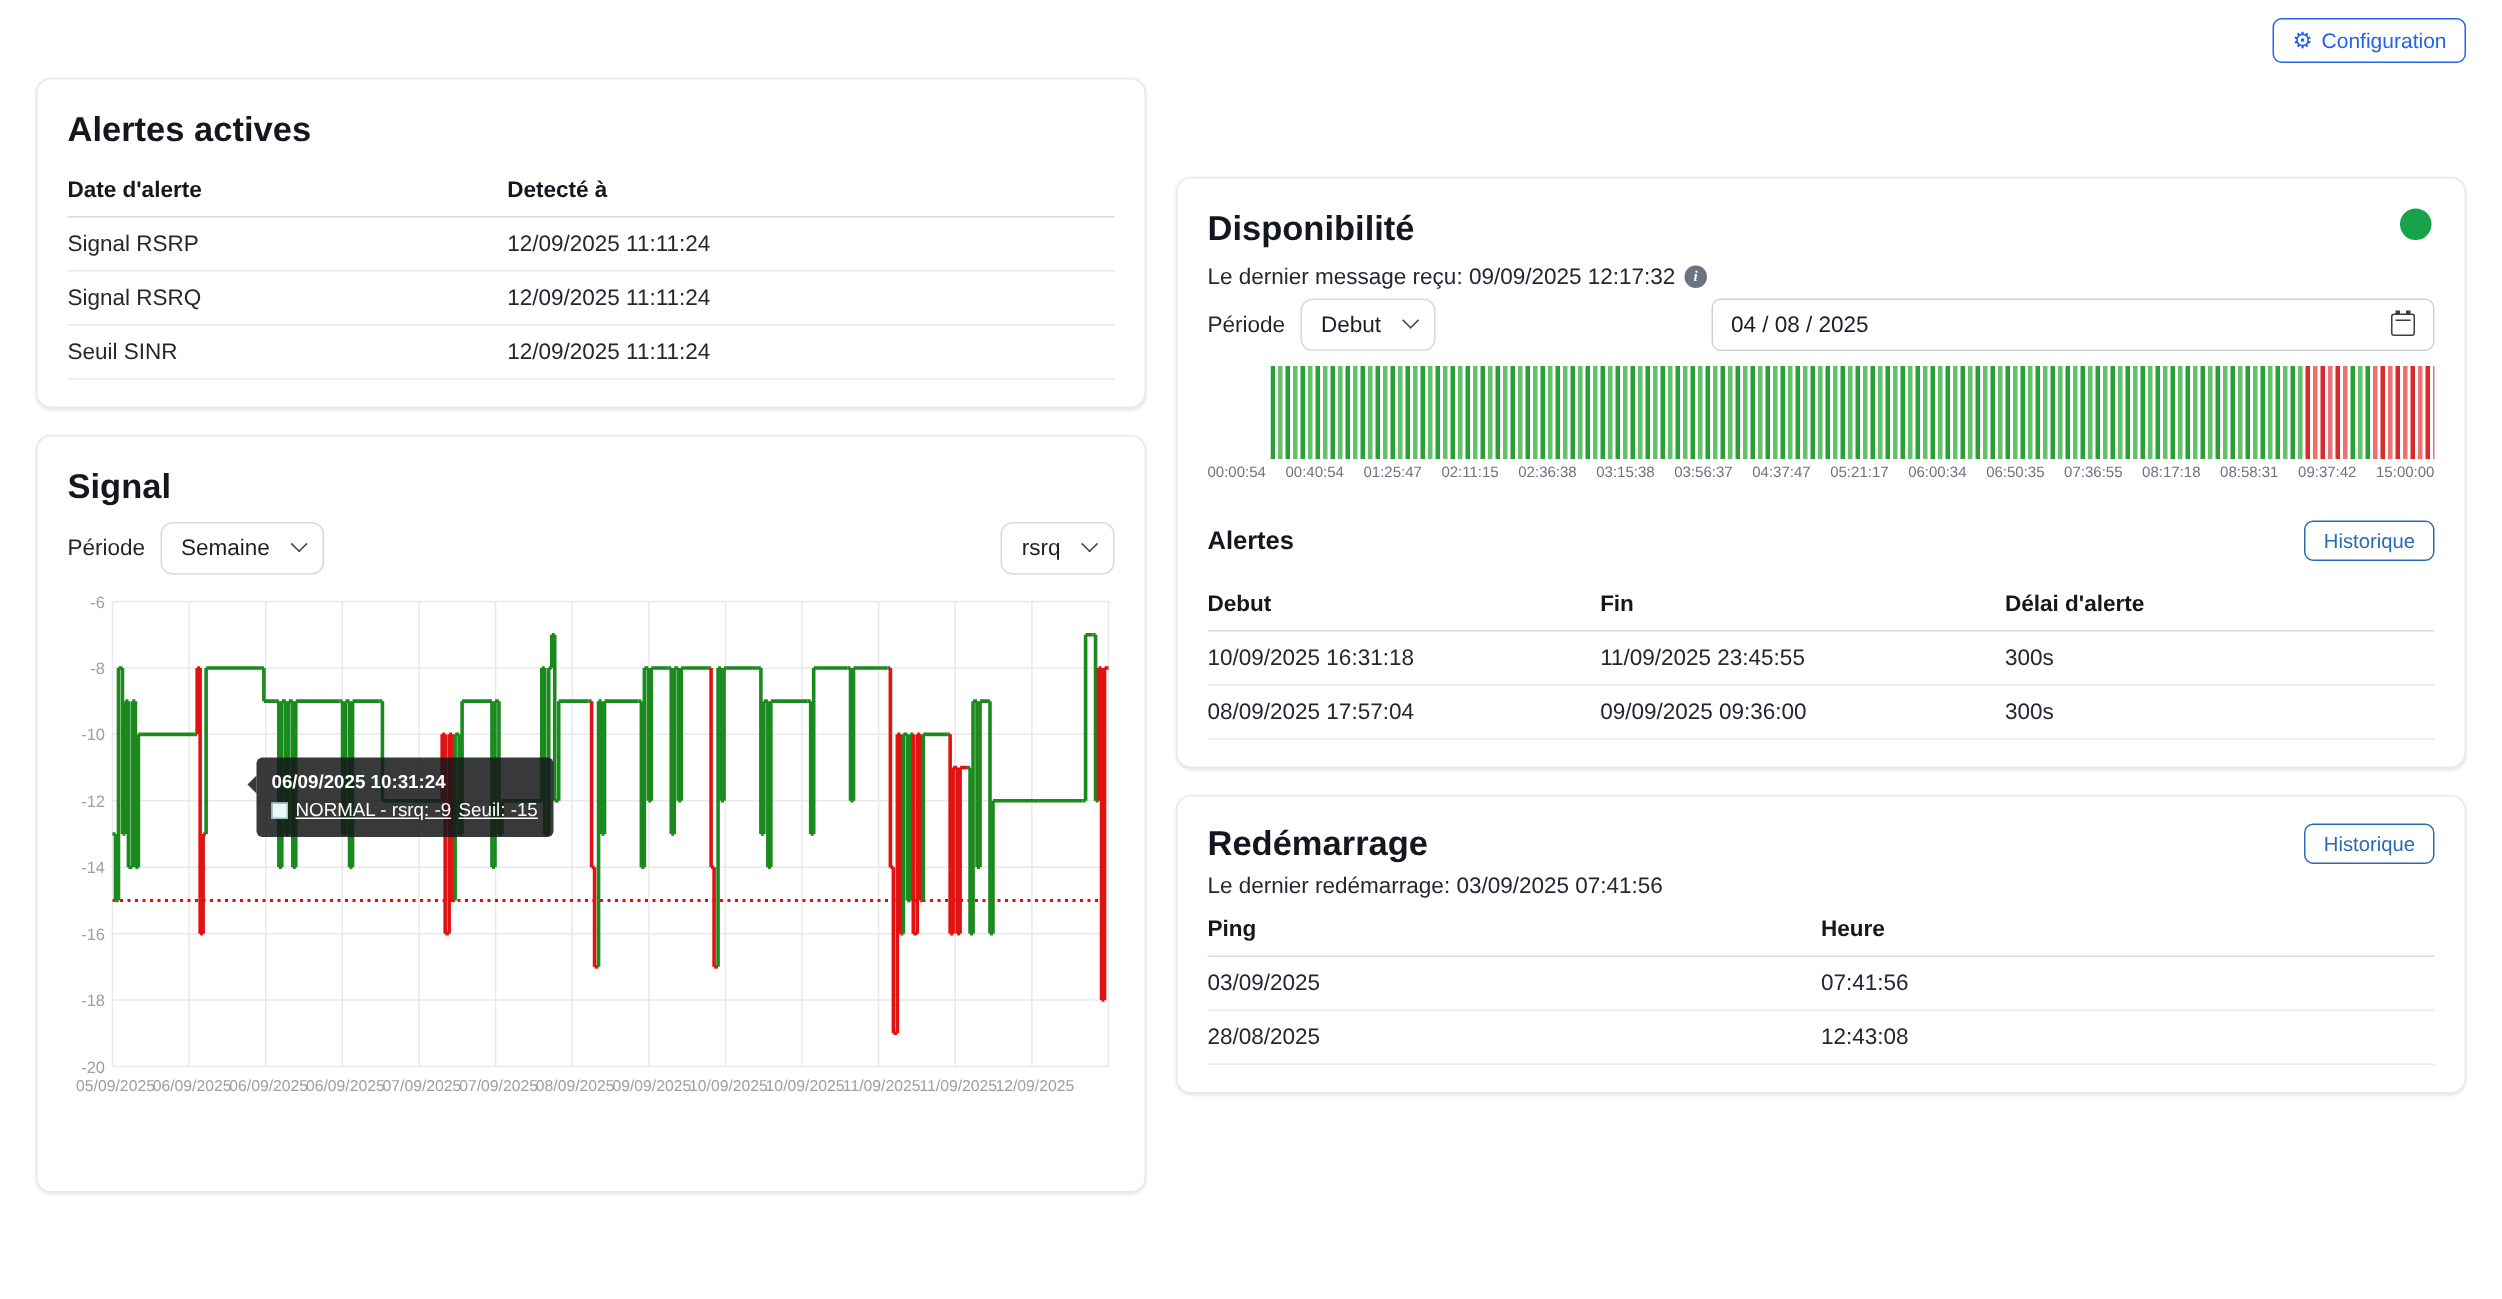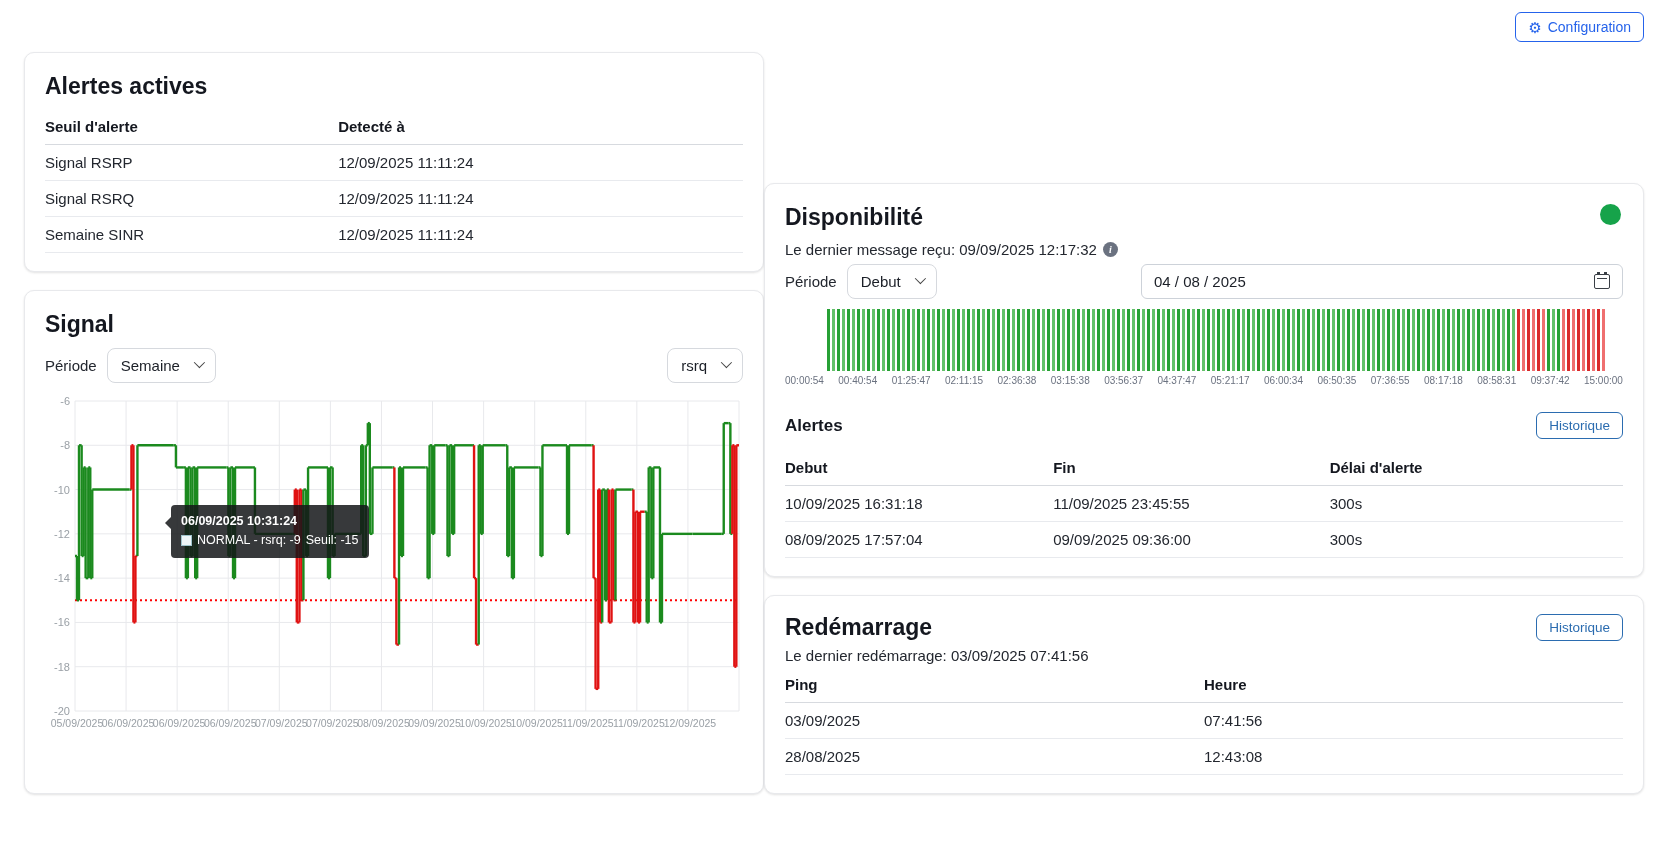--- a/index.html
+++ b/index.html
@@ -11,21 +11,21 @@
   .topbar { display:flex; justify-content:flex-end; margin-bottom:10px; }
   .btn-outline {
     display:inline-flex; align-items:center; gap:6px;
     border:1px solid #2563eb; color:#2563eb; background:#fff;
     border-radius:6px; padding:6px 12px; font-size:14px; cursor:pointer;
   }
   .btn-outline .gear { font-size:15px; line-height:1; }
   .btn-sm { padding:5px 12px; font-size:13.5px; border-color:#2b6cb0; color:#2b6cb0; }
 
   
-  .main { display:flex; align-items:flex-end; }
+  .main { display:flex; gap:20px; align-items:center; }
   .col-left { width:740px; flex:none; }
   .col-right { flex:1; min-width:0; }
 
   .card {
     background:#fff; border:1px solid #e8e9ec; border-radius:10px;
     box-shadow:0 1px 3px rgba(0,0,0,.07), 0 1px 2px rgba(0,0,0,.05);
     padding:18px 20px; position:relative;
   }
   .card + .card { margin-top:18px; }
   .card-title { font-size:23px; font-weight:700; color:#14171f; margin:2px 0 10px 0; }
@@ -72,21 +72,21 @@
   .row-between { display:flex; align-items:center; justify-content:space-between; }
 
   
   .chart-wrap { position:relative; margin-top:8px; }
   .tooltip {
     position:absolute; left:126px; top:112px; background:rgba(20,22,25,0.85); color:#fff;
     border-radius:4px; padding:7px 10px 8px 10px; font-size:12.5px; line-height:1.5; white-space:nowrap; z-index:5;
   }
   .tooltip:before { content:""; position:absolute; left:-6px; top:12px; border:6px solid transparent; border-right-color:rgba(20,22,25,0.85); border-left:none; }
   .tooltip .tt-title { font-weight:700; }
-  .tooltip .tt-line { display:flex; align-items:center; gap:5px; }
+  .tooltip .tt-line { display:flex; align-items:center; gap:5px;text-decoration:underline; }
   .tt-swatch { width:11px; height:11px; background:#eef6f8; border:1px solid #9fc4cc; display:inline-block; }
 
   .restart-card { max-height:252px; overflow:hidden; }
   .subtext { font-size:15px; color:#23272f; margin:6px 0 4px 0; }
 </style>
 </head>
 <body>
 
 <div class="page">
 
@@ -99,35 +99,35 @@
 
   <div class="main">
 
     <div class="col-left">
 
       <div class="card">
         <div class="card-title">Alertes actives</div>
         <table>
           <thead>
             <tr>
-              <th style="width:42%">Seuil d'alerte</th>
+              <th style="width:42%">Date d'alerte</th>
               <th>Detecté à</th>
             </tr>
           </thead>
           <tbody>
             <tr>
               <td>Signal RSRP</td>
               <td>12/09/2025 11:11:24</td>
             </tr>
             <tr>
               <td>Signal RSRQ</td>
               <td>12/09/2025 11:11:24</td>
             </tr>
             <tr>
-              <td>Semaine SINR</td>
+              <td>Seuil SINR</td>
               <td>12/09/2025 11:11:24</td>
             </tr>
           </tbody>
         </table>
       </div>
 
       <div class="card">
         <div class="card-title">Signal</div>
         <div class="control-row">
           <span class="control-label">Période</span>

